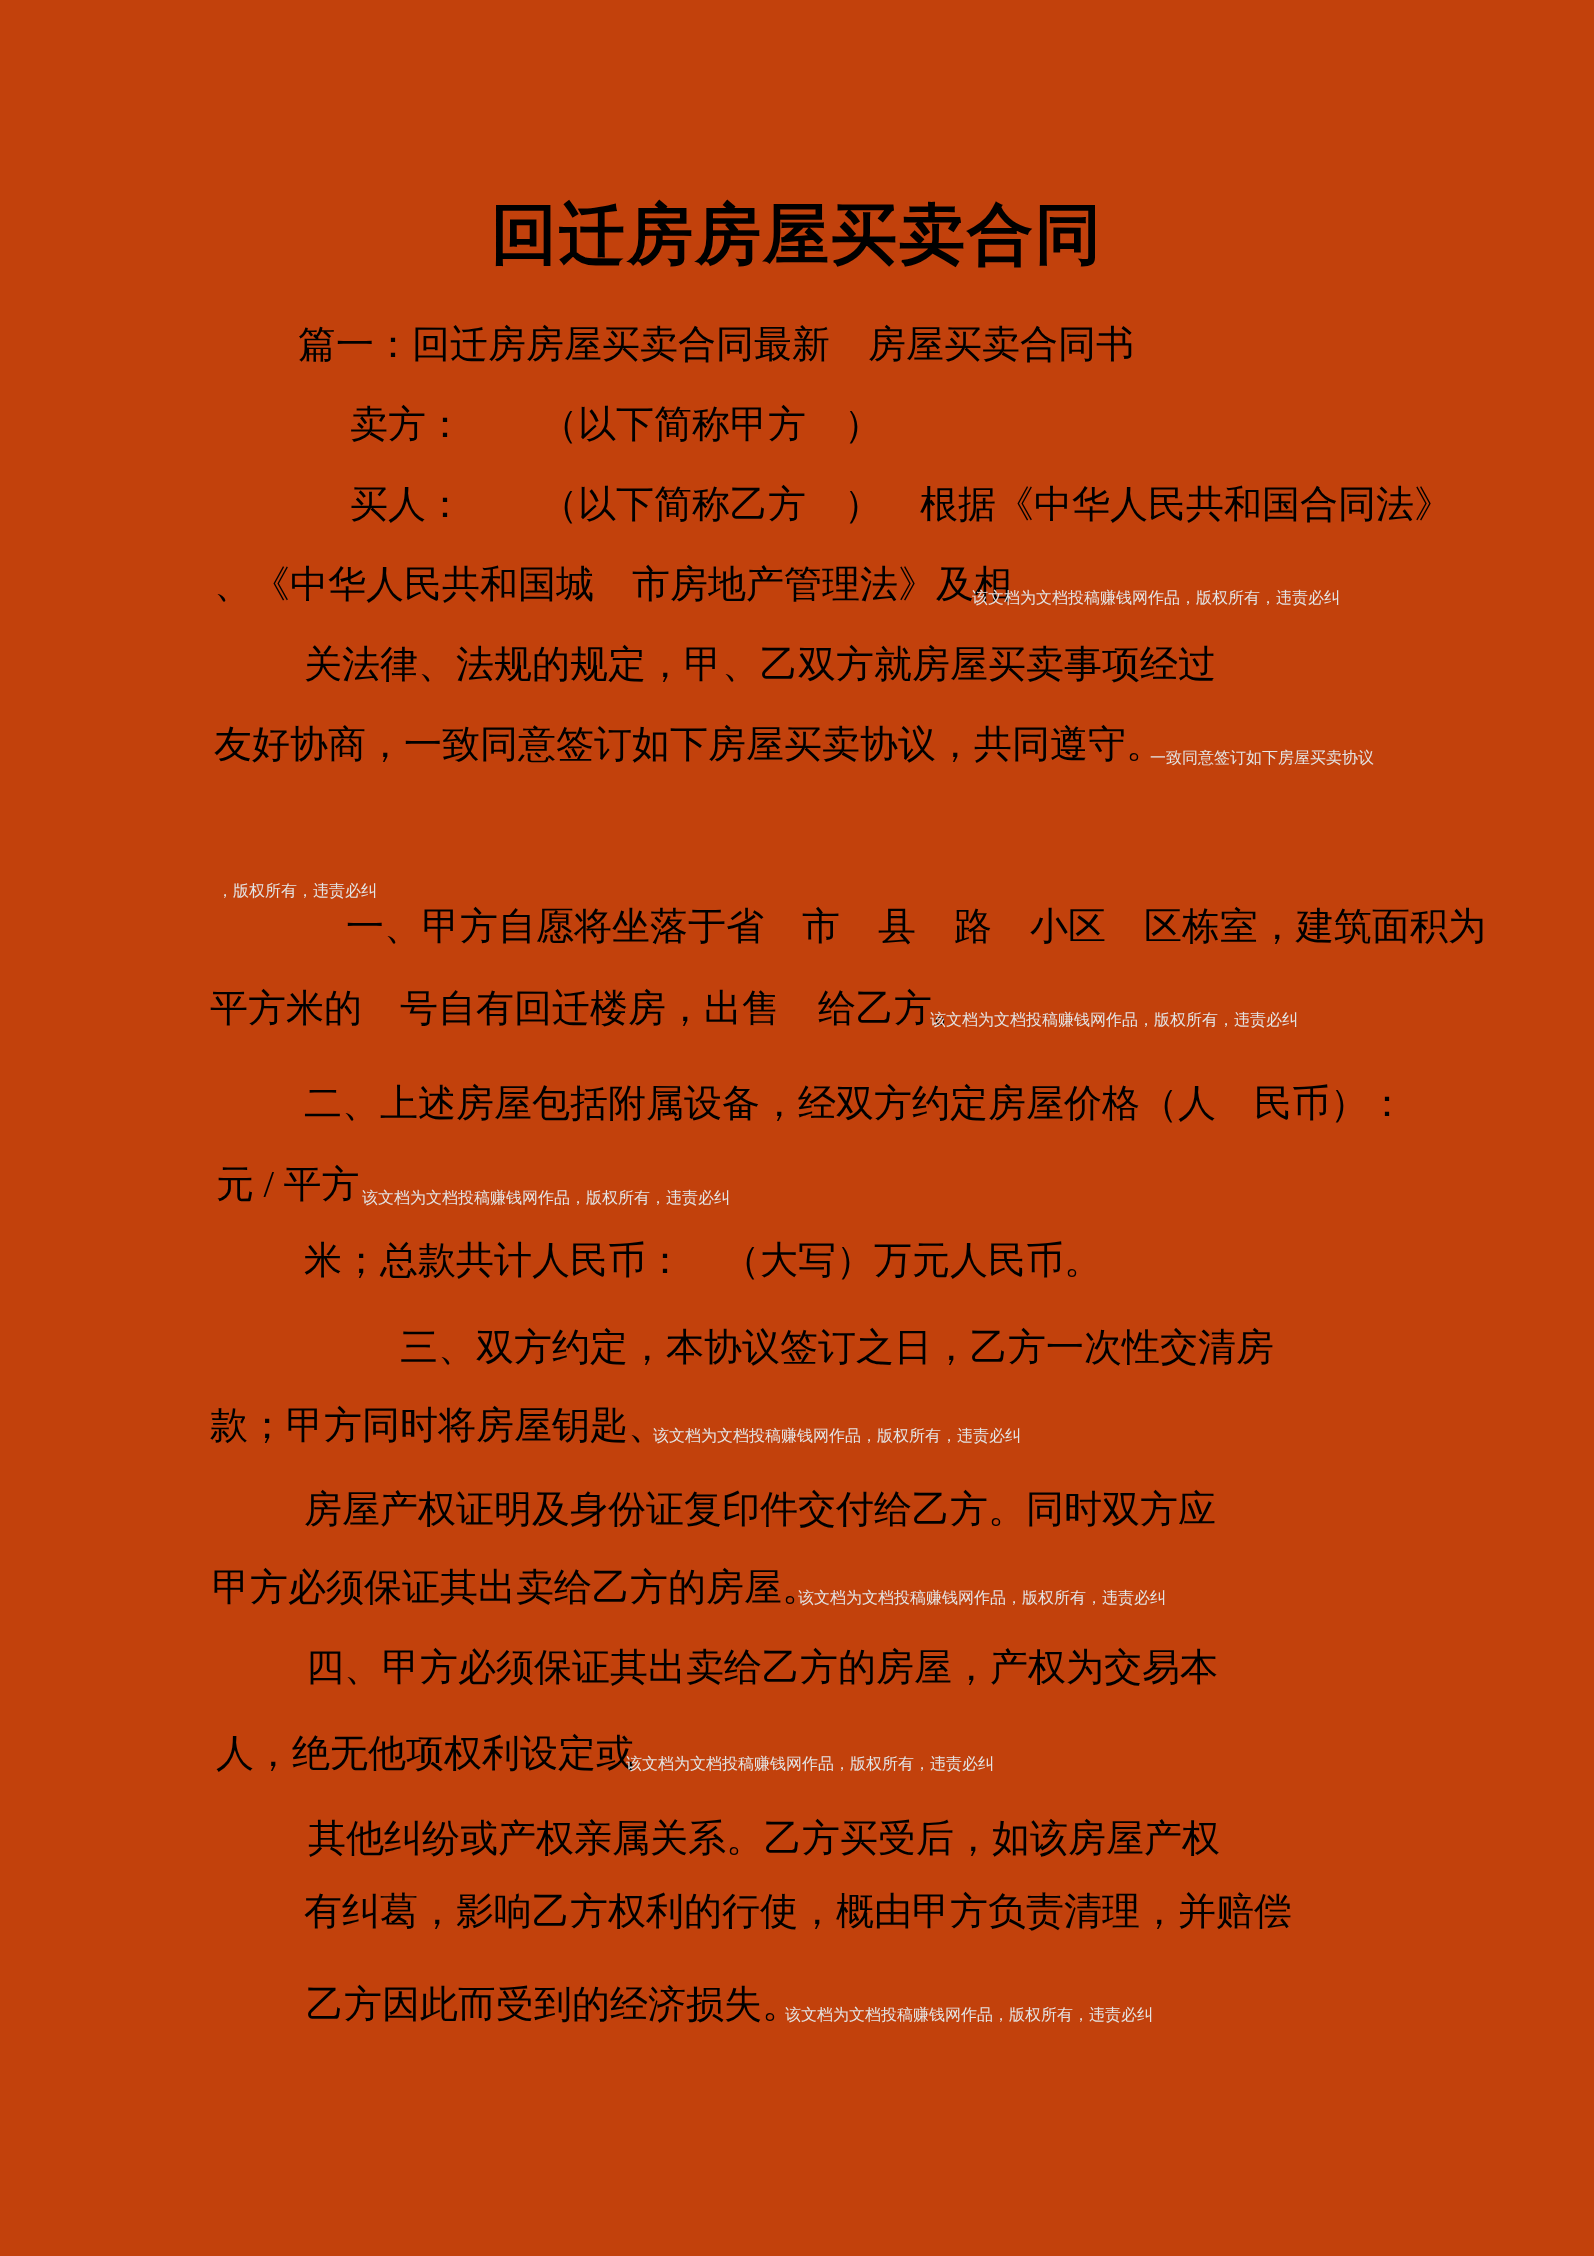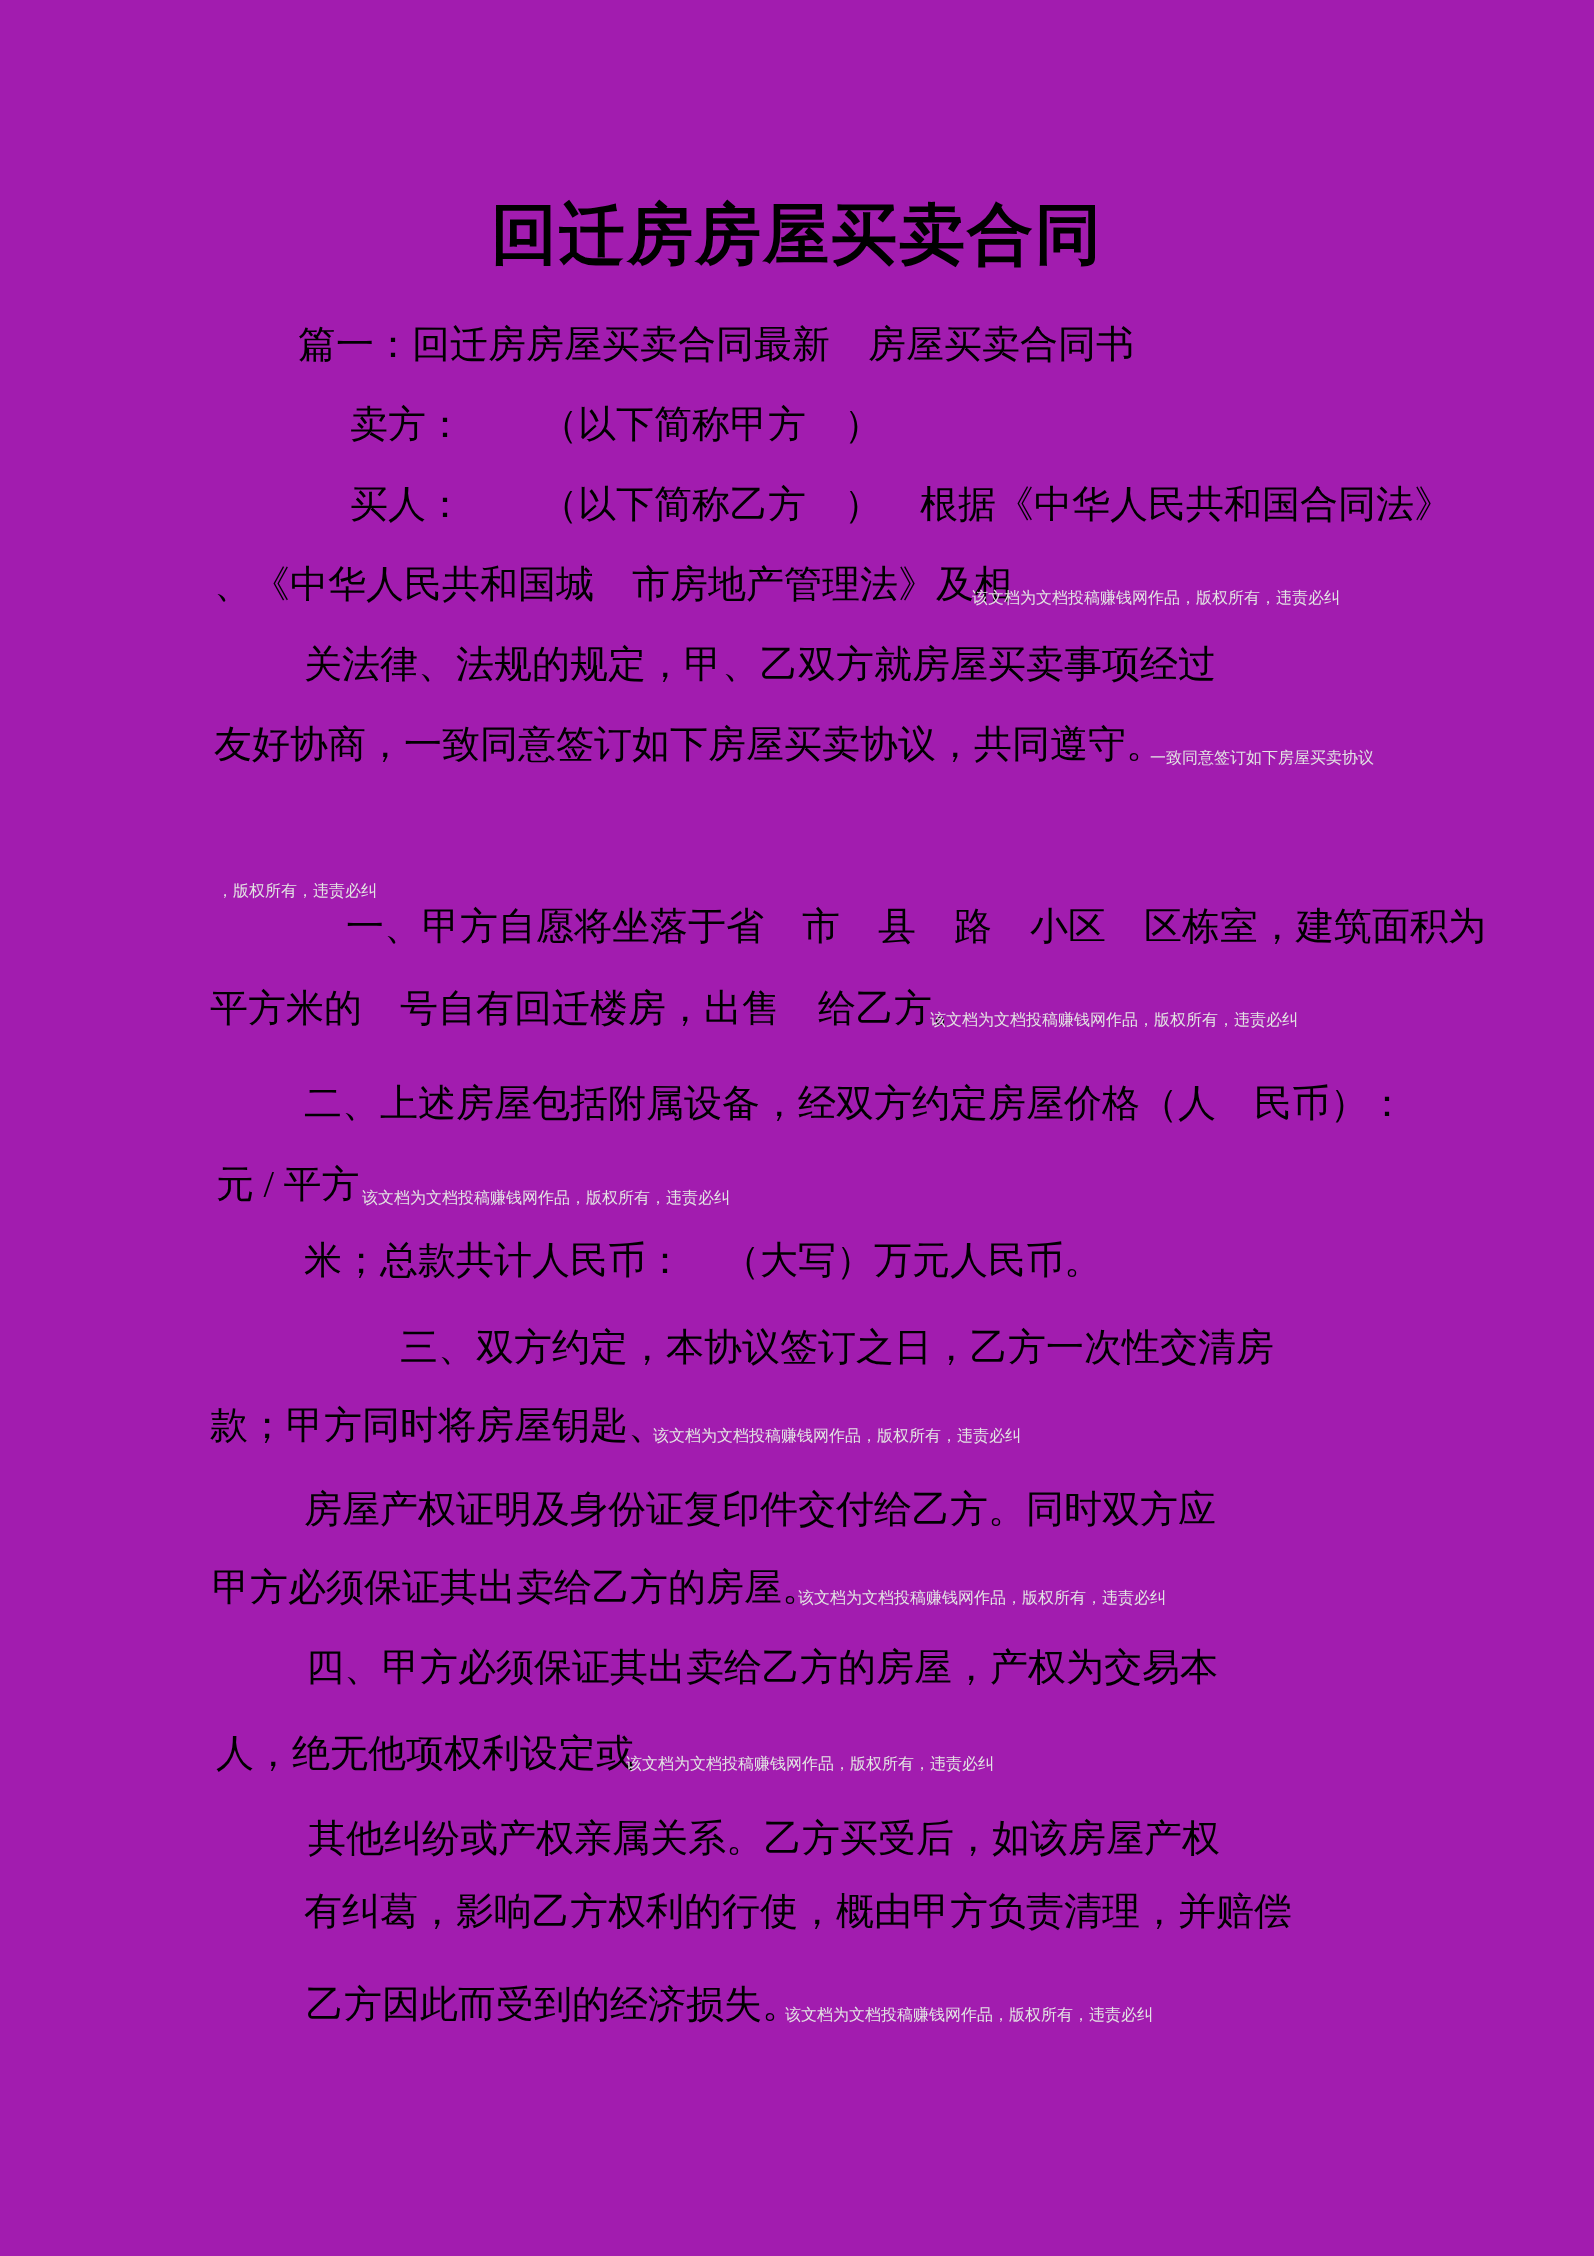--- a/index.html
+++ b/index.html
@@ -4,21 +4,21 @@
 <style>
   html, body {
     margin: 0;
     padding: 0;
     background: #ffffff;
   }
   .page {
     position: relative;
     width: 1594px;
     height: 2256px;
-    background: #a21caf;
+    background: #c2410c;
     overflow: hidden;
     font-family: "Liberation Serif", serif;
   }
   .doc-title {
     position: absolute;
     top: 200px;
     left: 0;
     width: 100%;
     margin: 0;
     text-align: center;

